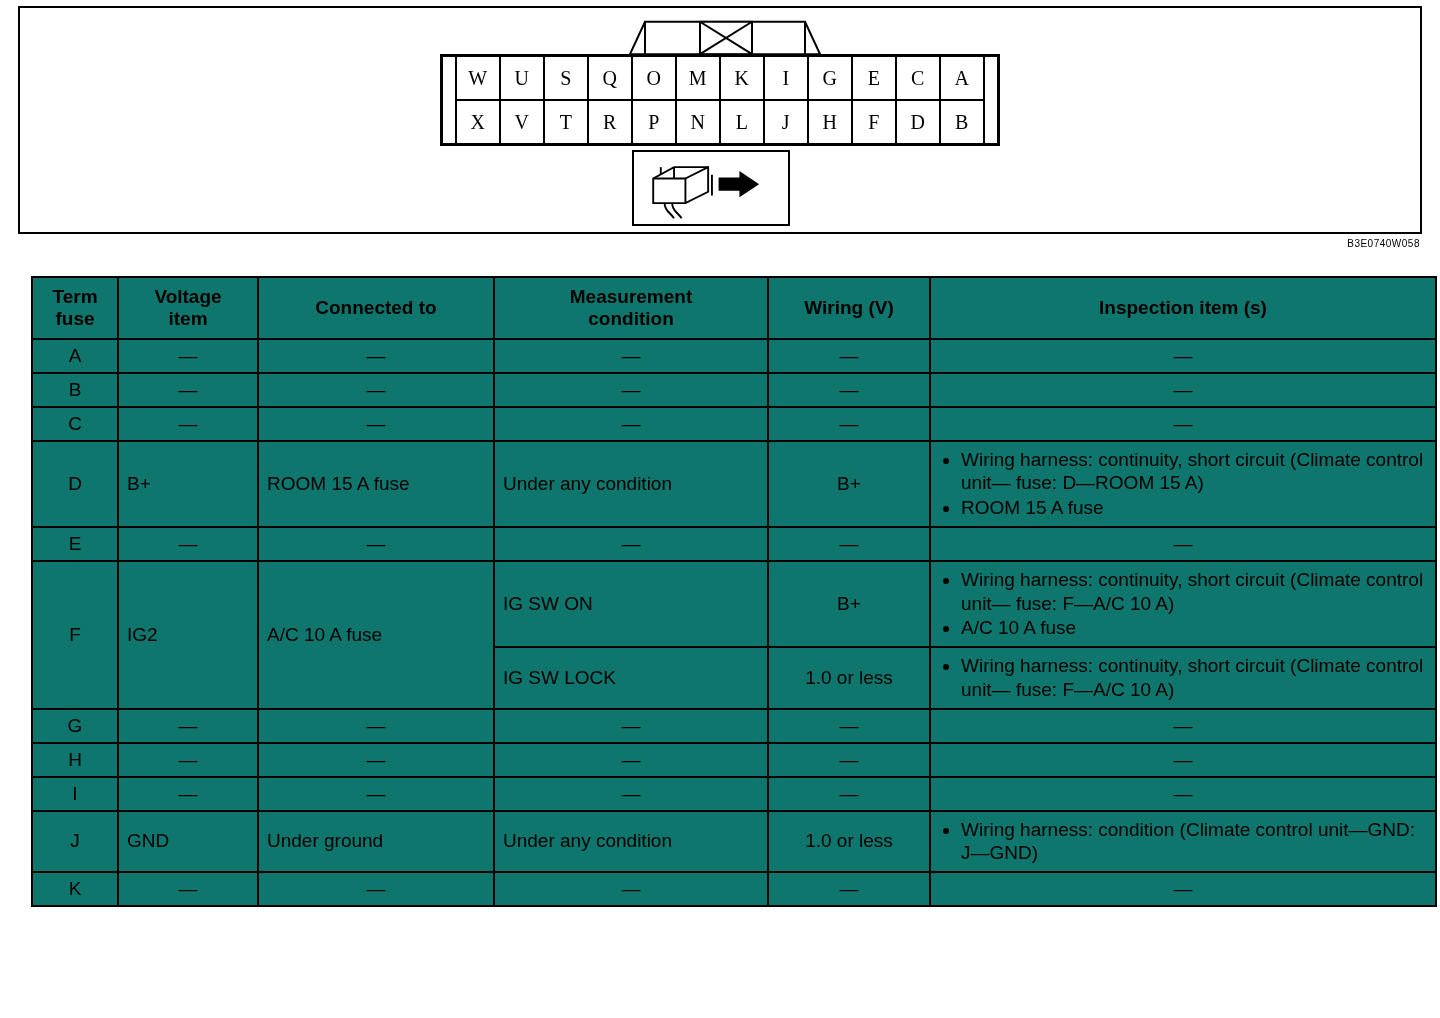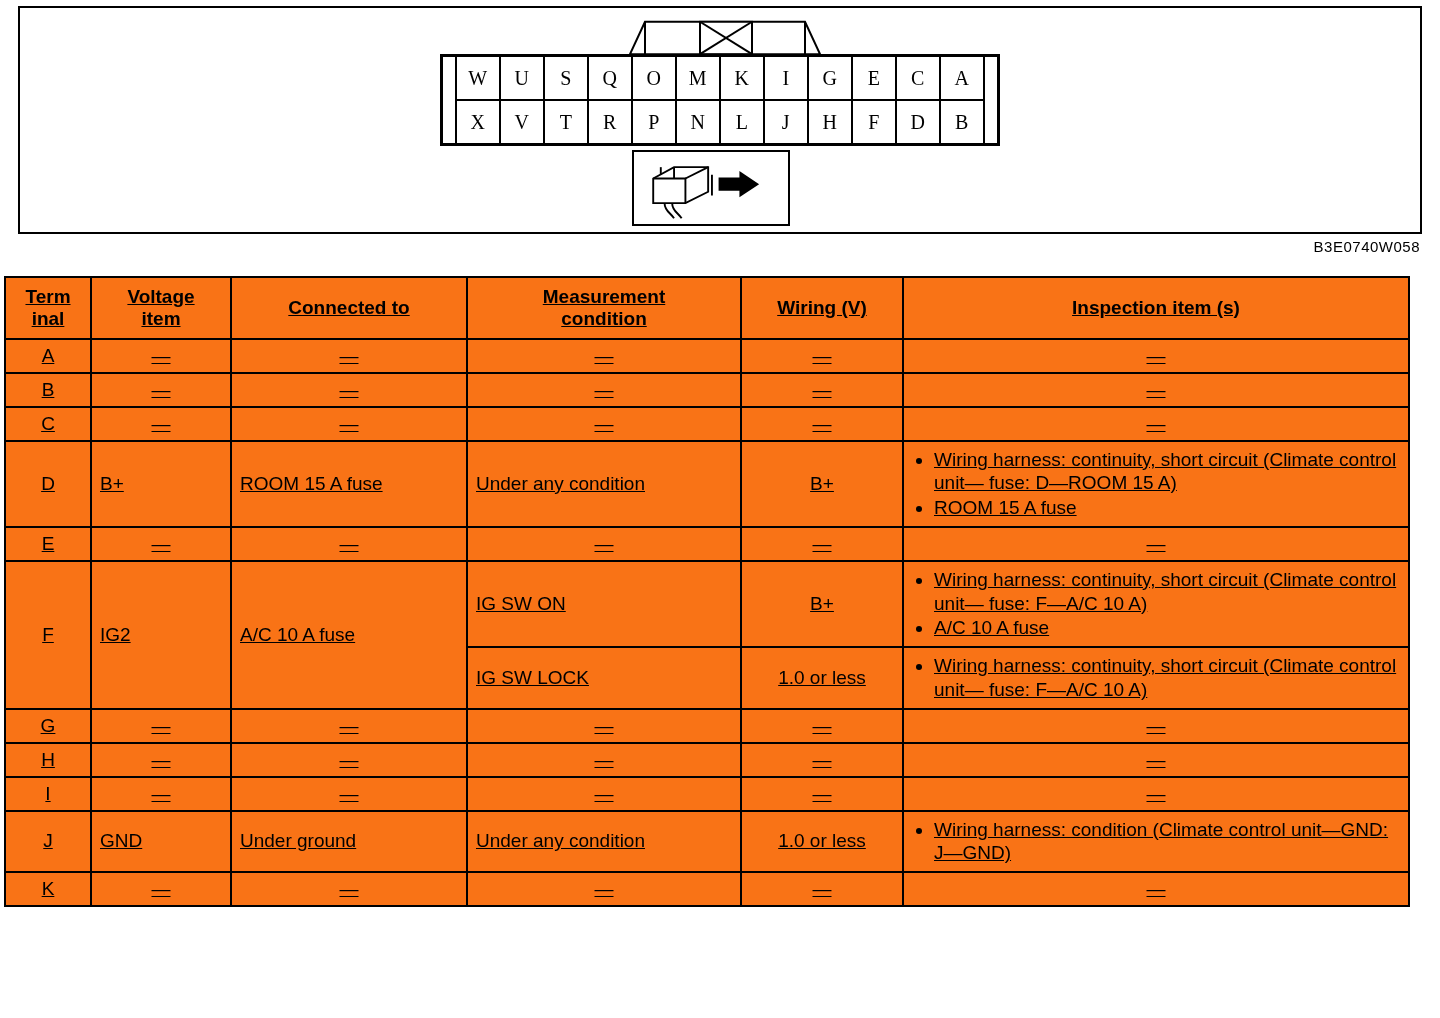--- a/index.html
+++ b/index.html
@@ -98,35 +98,34 @@
     height: 76px;
     border: 2px solid #000;
     box-sizing: border-box;
     background: #fff;
   }
 
   .diagram-code {
     position: absolute;
     right: 20px;
     top: 238px;
-    font-size: 15px;
+    font-size: 10px;
     font-family: "Liberation Sans", sans-serif;
     letter-spacing: 0.5px;
   }
 
   
   table.spec {
     position: absolute;
-    left: 4px;
+    left: 31px;
     top: 276px;
     width: 1404px;
     border-collapse: collapse;
     table-layout: fixed;
-    background: #f97316;
-    text-decoration: underline;
+    background: #0f766e;
   }
   table.spec th, table.spec td {
     border: 2px solid #000;
     padding: 4px 8px;
     font-size: 19px;
     vertical-align: middle;
     box-sizing: border-box;
   }
   table.spec th {
     text-align: center;
@@ -244,21 +243,21 @@
   <colgroup>
     <col class="col-term">
       <col class="col-signal">
       <col class="col-conn">
     <col class="col-meas">
       <col class="col-volt">
       <col class="col-insp">
   </colgroup>
   <thead>
     <tr>
-      <th><span>Term</span><br><span>inal</span></th>
+      <th><span>Term</span><br><span>fuse</span></th>
       <th><span>Voltage</span><br><span>item</span></th>
       <th>Connected to</th>
       <th><span>Measurement</span><br><span>condition</span></th>
       <th>Wiring (V)</th>
       <th>Inspection item (s)</th>
     </tr>
   </thead>
   <tbody>
 
     <tr class="row-short">

